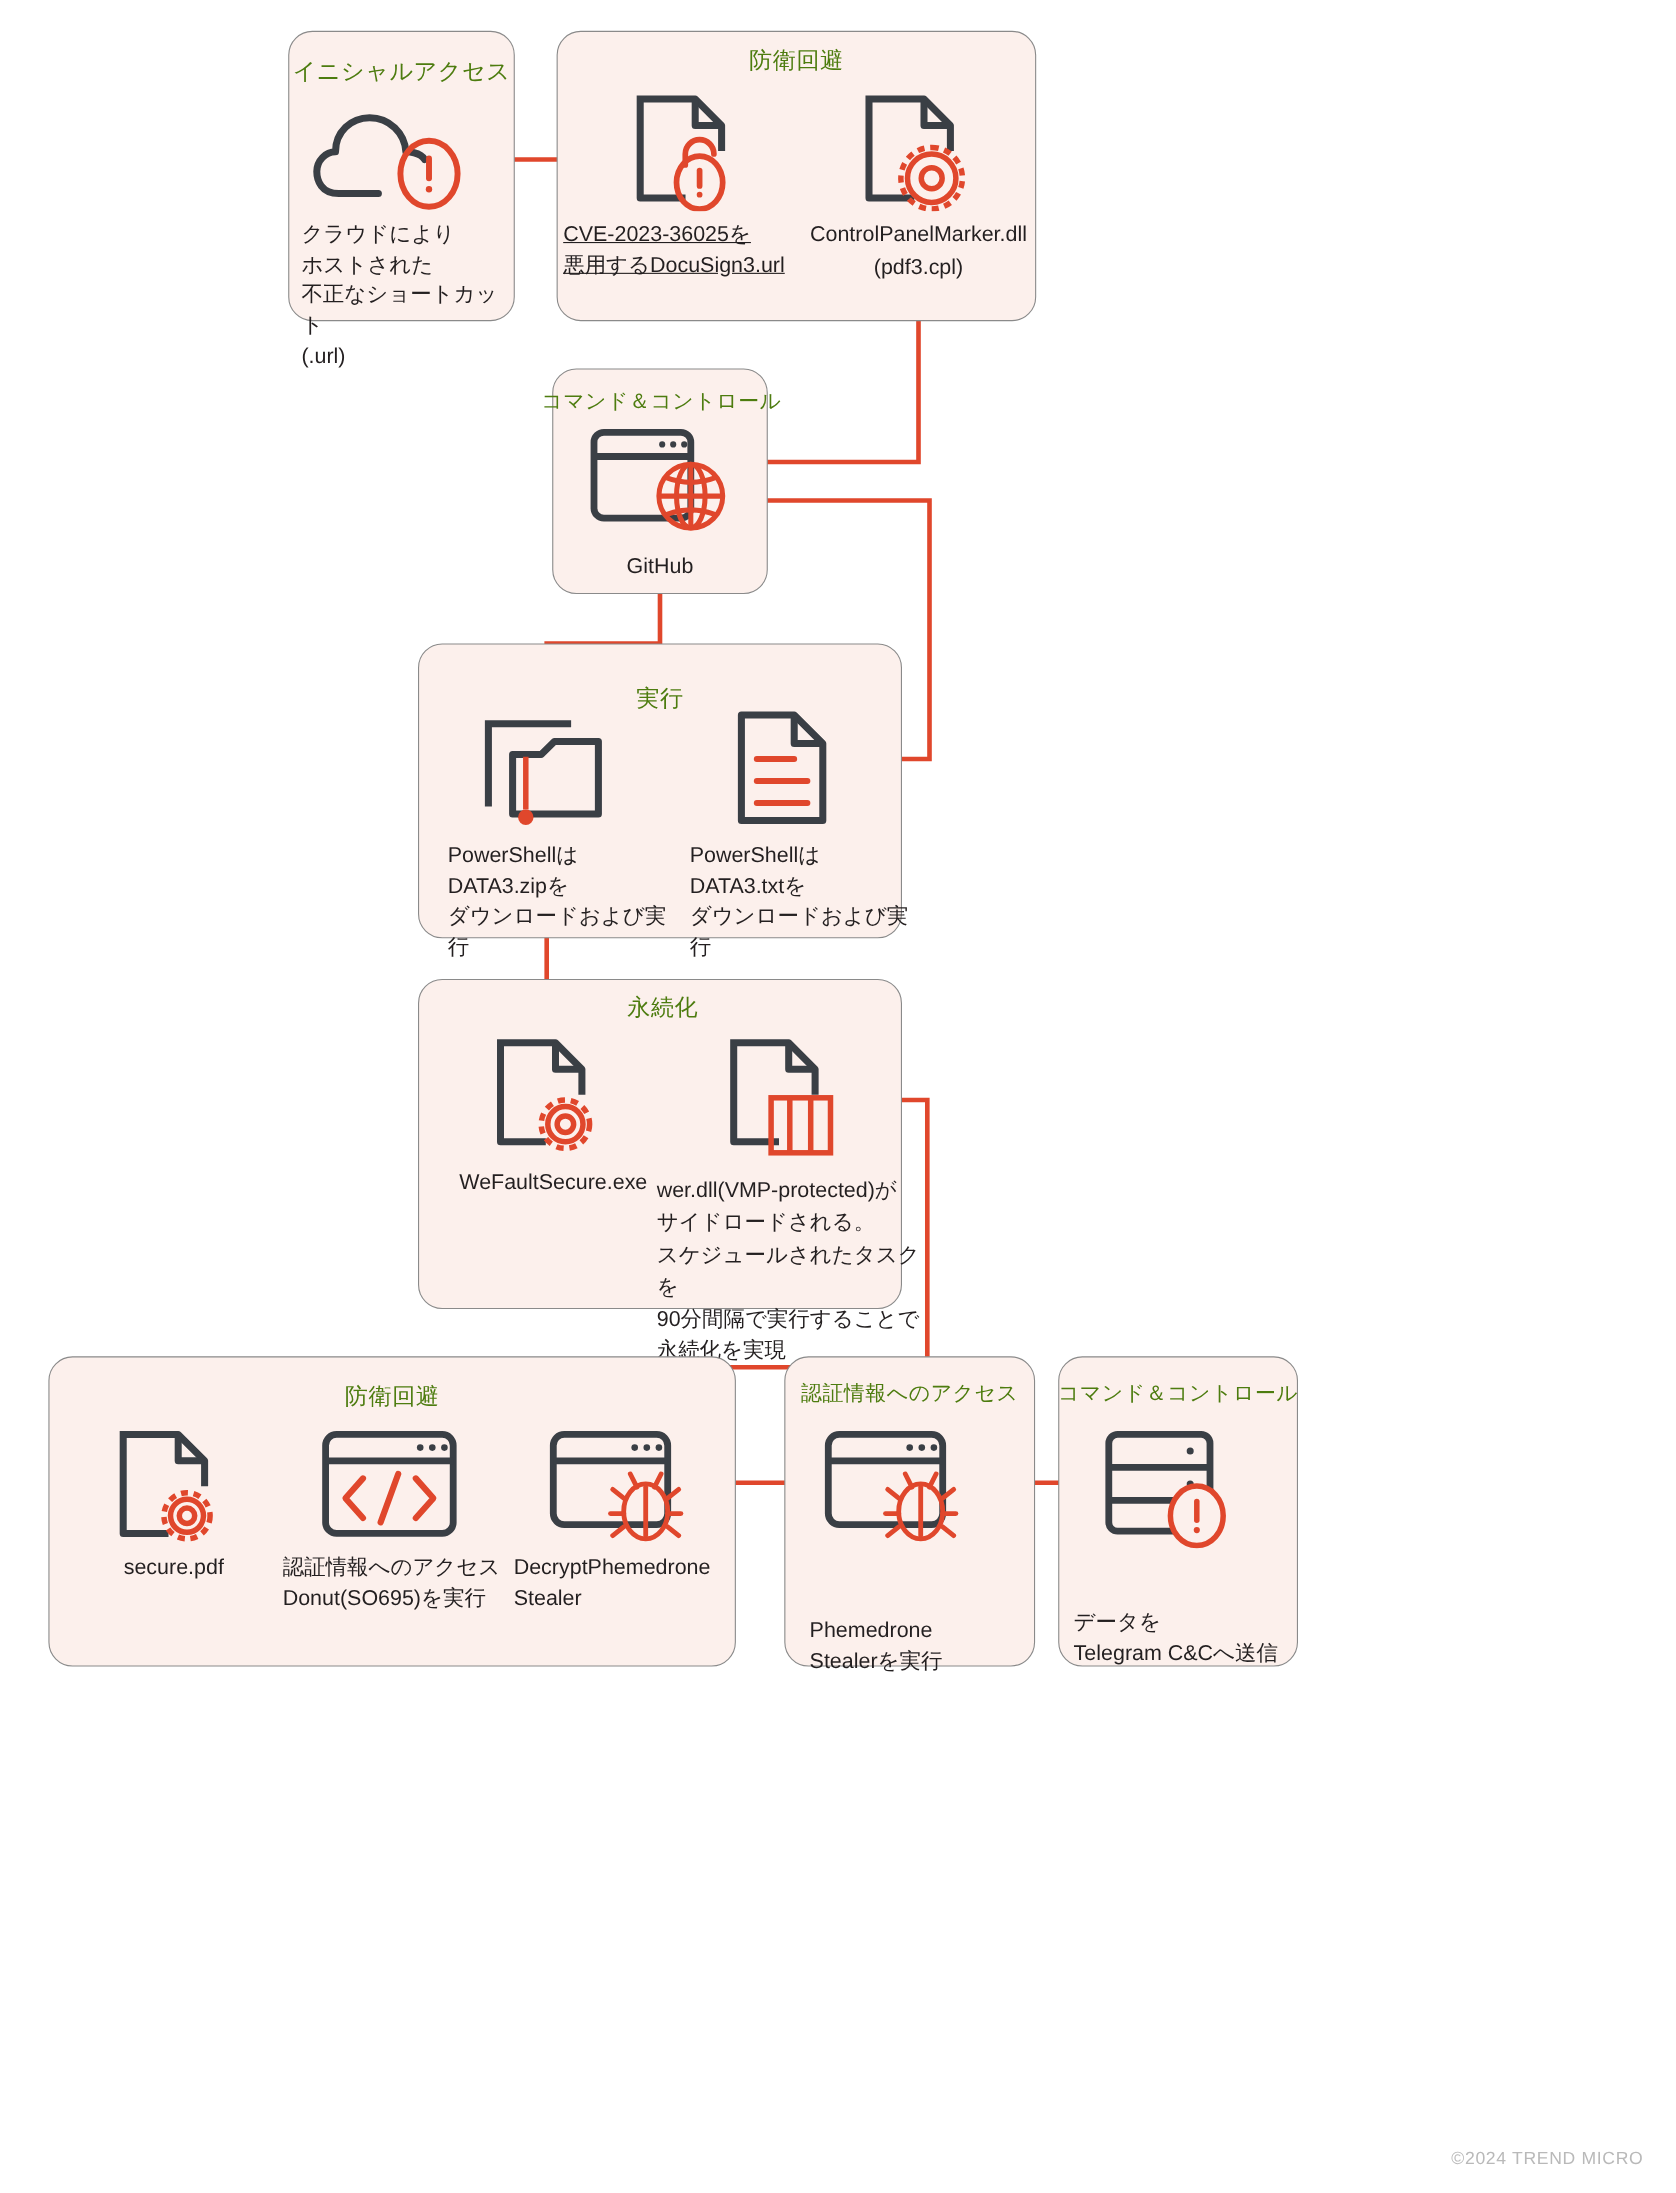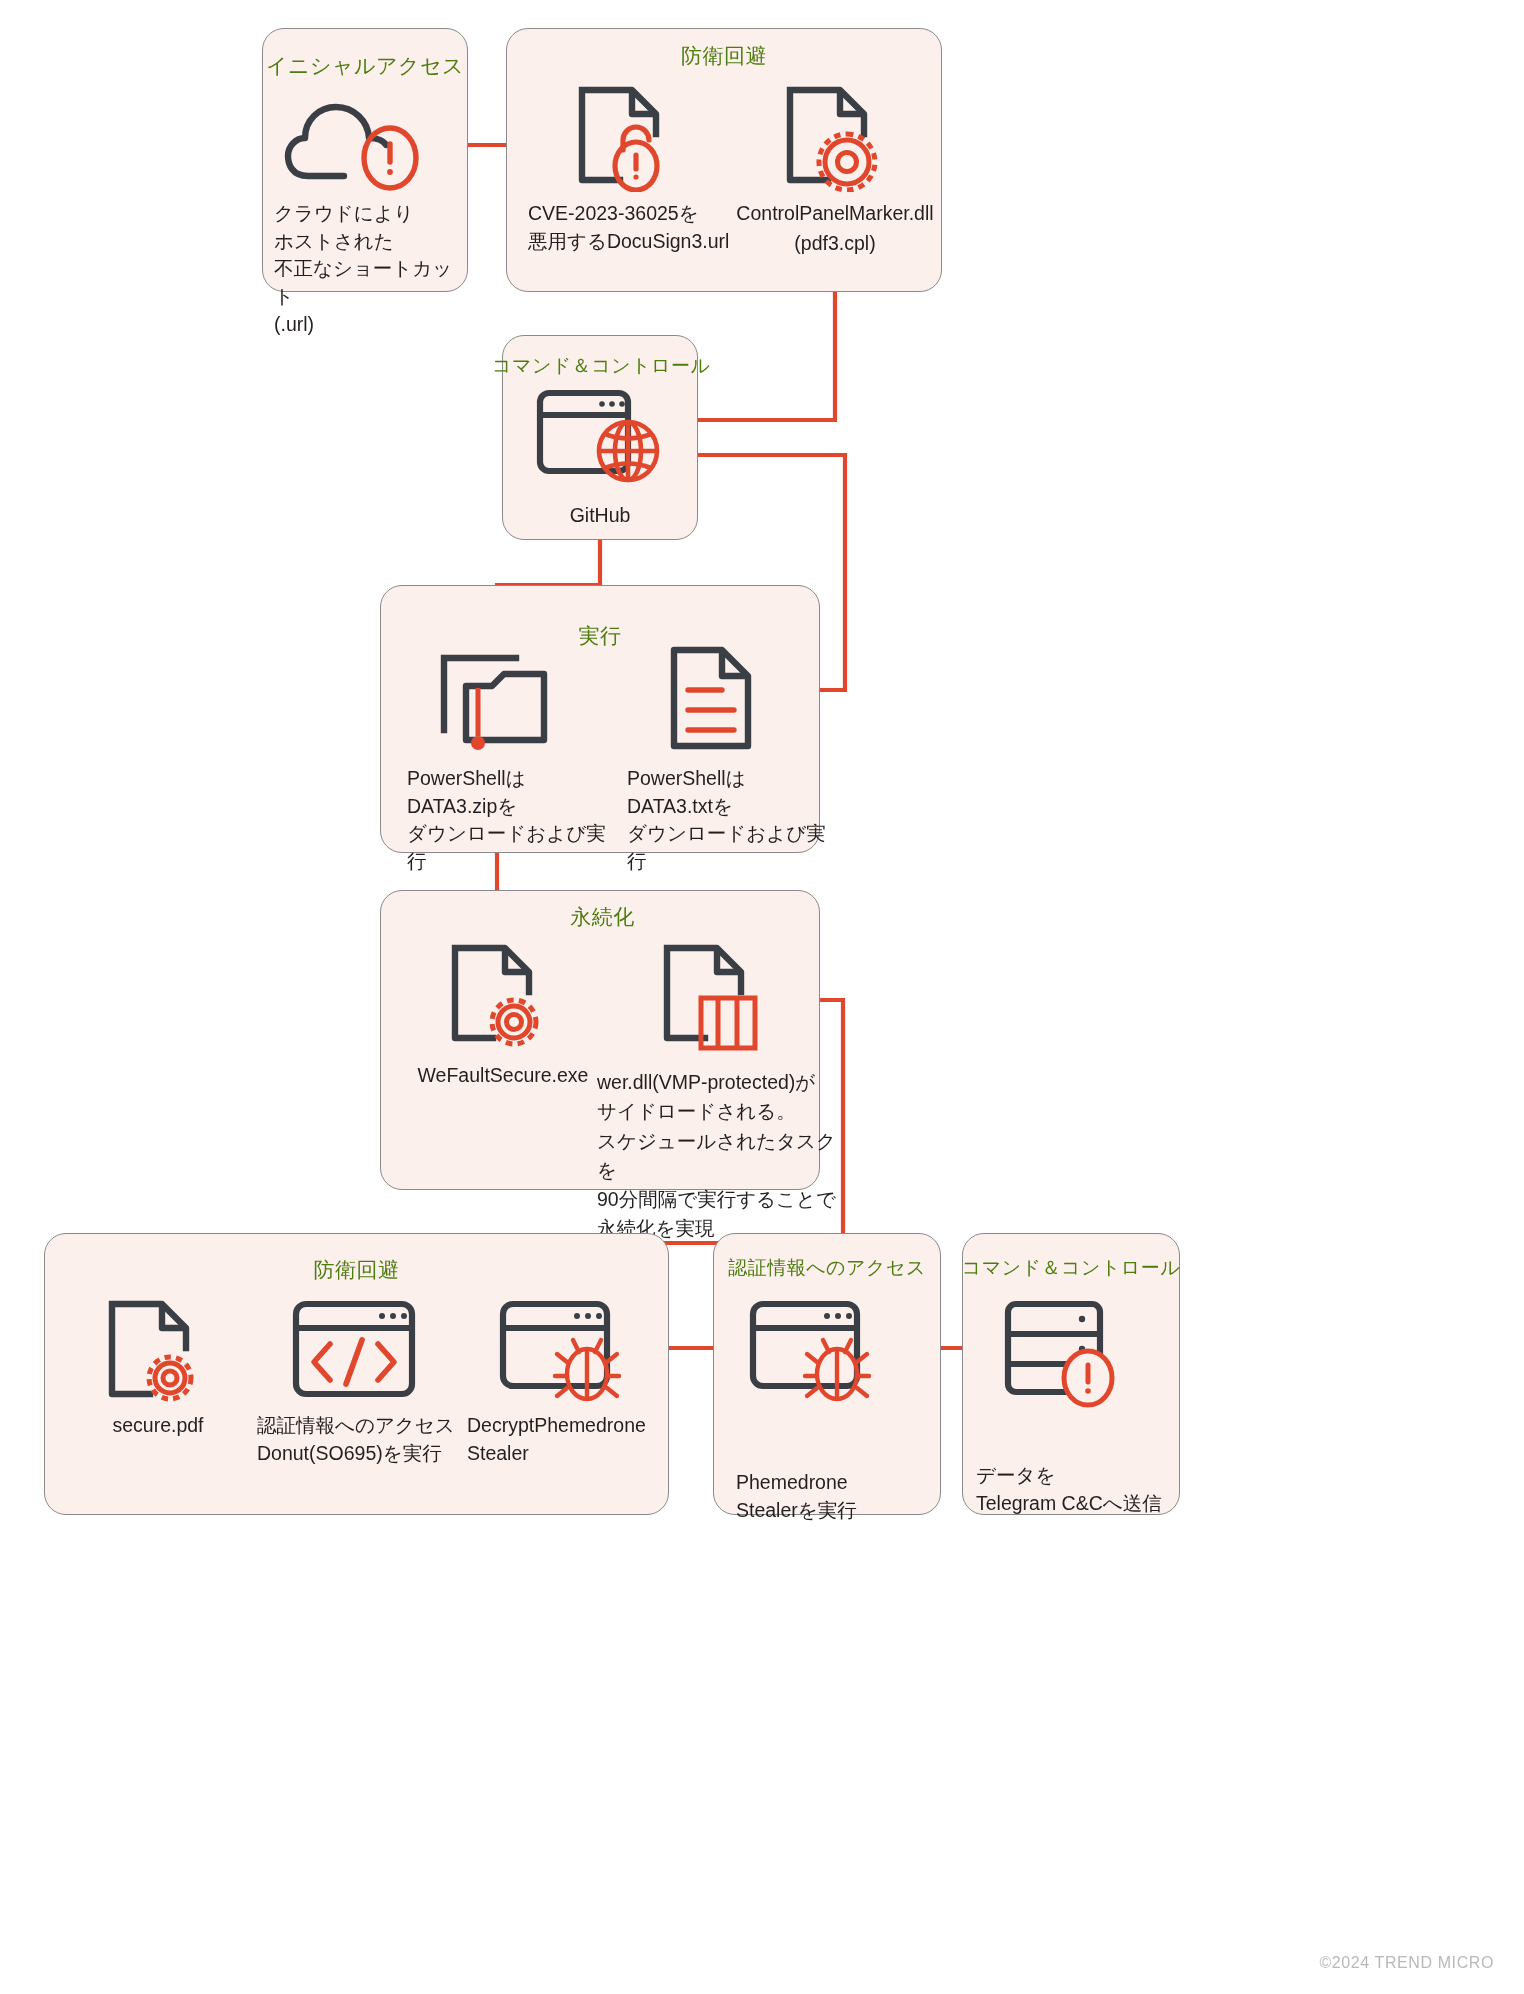--- a/index.html
+++ b/index.html
@@ -98,21 +98,21 @@
     <svg width="112" height="110" viewBox="0 0 112 110">
       <path d="M12,8 H62 L86,32 V52 M12,8 V98 H50" fill="none" stroke="#3A3F45" stroke-width="6.4" stroke-linejoin="round" stroke-linecap="square"></path>
       <path d="M62,8 V32 H86" fill="none" stroke="#3A3F45" stroke-width="6.4" stroke-linejoin="round"></path>
       <path d="M53,68 V58 a13,13 0 0 1 26,0" fill="none" stroke="#E0472C" stroke-width="5.2" stroke-linecap="round"></path>
       <ellipse cx="66" cy="84" rx="21" ry="24" fill="none" stroke="#E0472C" stroke-width="5.2"></ellipse>
       <line x1="66" y1="73" x2="66" y2="87" stroke="#E0472C" stroke-width="5.2" stroke-linecap="round"></line>
       <circle cx="66" cy="95" r="2.6" fill="#E0472C"></circle>
     </svg>
   </div>
 
-  <div class="cap left" style="left:528px;top:200px;width:220px;">CVE-2023-36025を
+  <div class="cap left" style="left:512px;top:200px;width:220px;text-decoration:underline;">CVE-2023-36025を
 悪用するDocuSign3.url</div>
 
   <div class="ico" style="left:778px;top:82px;width:112px;height:110px;">
     <svg width="112" height="110" viewBox="0 0 112 110">
       <path d="M12,8 H62 L86,32 V52 M12,8 V98 H50" fill="none" stroke="#3A3F45" stroke-width="6.4" stroke-linejoin="round" stroke-linecap="square"></path>
       <path d="M62,8 V32 H86" fill="none" stroke="#3A3F45" stroke-width="6.4" stroke-linejoin="round"></path>
       <g transform="translate(69,80)">
         <g fill="none" stroke="#E0472C" stroke-width="5" stroke-linejoin="round">
           <path d="M0,-28 a28,28 0 1 1 -0.1,0 z" stroke-dasharray="6.4 5.2"></path>
         </g>

